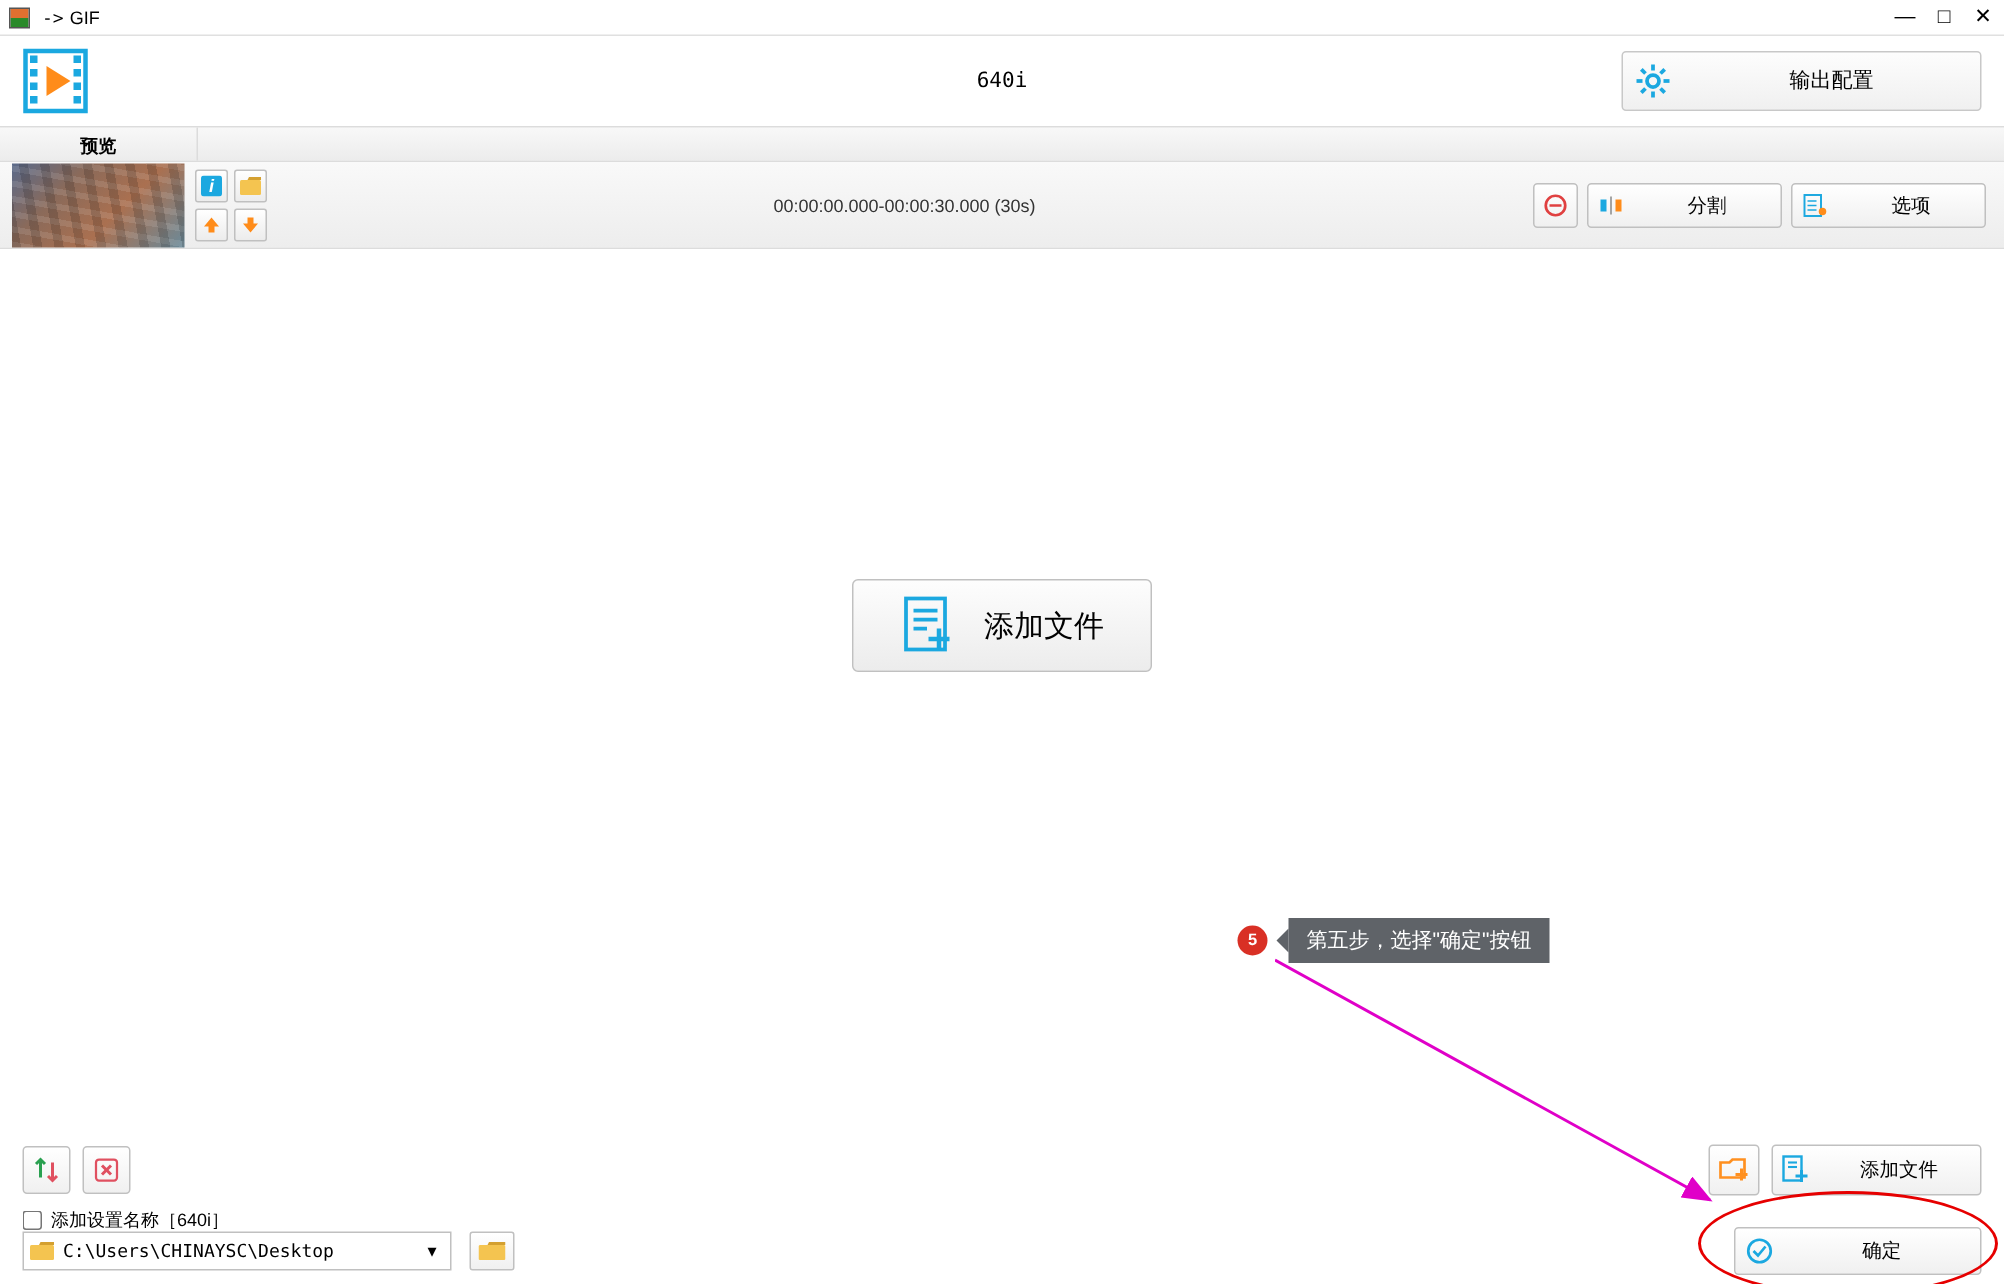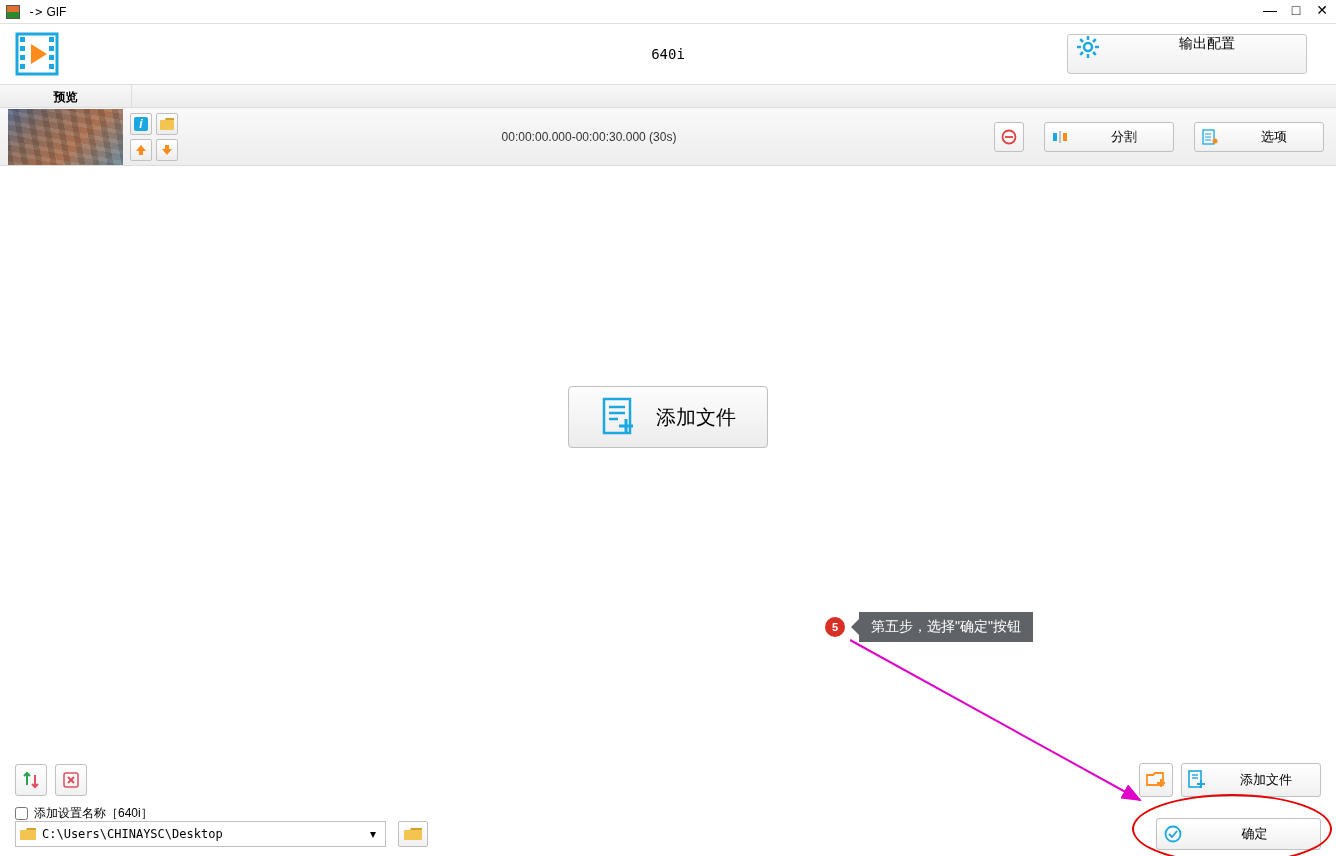--- a/index.html
+++ b/index.html
@@ -7,35 +7,35 @@
 .titlebar{height:24px;background:#fff;display:flex;align-items:center;padding:0 6px;border-bottom:1px solid #e0e0e0;}
 .titlebar .app-icon{width:14px;height:14px;background:linear-gradient(to bottom,#e07030 0%,#e07030 50%,#2a8a2a 50%,#2a8a2a 100%);border:1px solid #555;margin-right:8px;}
 .titlebar .arrow{font-family:Consolas,monospace;margin-right:4px;}
 .titlebar .title{font-family:Liberation Sans, sans-serif;}
 .win-controls{position:absolute;right:6px;top:2px;display:flex;gap:10px;}
 .win-controls span{width:16px;height:16px;display:inline-flex;align-items:center;justify-content:center;cursor:pointer;font-size:14px;}
 .toolbar{height:60px;display:flex;align-items:center;padding:0 15px;position:relative;}
 .logo-btn{width:44px;height:44px;display:flex;align-items:center;justify-content:center;}
 .logo-btn svg{width:44px;height:44px;}
 .format-label{position:absolute;left:50%;transform:translateX(-50%);font-family:Consolas,monospace;font-size:14px;}
-.output-btn{position:absolute;right:29px;top:10px;width:240px;height:40px;border:1px solid #c8c8c8;border-radius:3px;background:linear-gradient(#fdfdfd,#f0f0f0);display:flex;cursor:pointer;}
+.output-btn{position:absolute;right:15px;top:10px;width:240px;height:40px;border:1px solid #c8c8c8;border-radius:3px;background:linear-gradient(#fdfdfd,#f0f0f0);display:flex;align-items:center;cursor:pointer;}
 .output-btn .gear{width:40px;display:flex;justify-content:center;}
 .output-btn .label{flex:1;text-align:center;font-size:14px;}
 .headers{display:flex;height:24px;background:linear-gradient(#f8f8f8,#ececec);border-top:1px solid #dcdcdc;border-bottom:1px solid #dcdcdc;}
 .headers .col1{width:132px;text-align:center;line-height:24px;font-weight:bold;border-right:1px solid #dcdcdc;}
 .headers .col2{flex:1;text-align:center;line-height:24px;font-weight:bold;}
 .file-row{height:58px;background:linear-gradient(#f9f9f9,#ededed);border-bottom:1px solid #dcdcdc;display:flex;align-items:center;}
 .thumb{width:115px;height:56px;margin:1px 1px 1px 8px;background:linear-gradient(135deg,#5a6a8a 0%,#8a6a5a 30%,#aa7050 60%,#6a8a9a 100%);position:relative;overflow:hidden;}
 .thumb::before{content:"";position:absolute;inset:0;background:repeating-linear-gradient(80deg,rgba(0,0,0,0.15) 0 6px,transparent 6px 14px),repeating-linear-gradient(10deg,rgba(255,255,255,0.1) 0 4px,transparent 4px 10px);}
 .file-controls{width:60px;display:flex;flex-wrap:wrap;gap:4px;padding:4px 6px;}
 .mini-btn{width:22px;height:22px;border:1px solid #c0c0c0;border-radius:2px;background:linear-gradient(#fff,#ececec);display:flex;align-items:center;justify-content:center;cursor:pointer;}
 .file-center{flex:1;text-align:center;font-family:Consolas,monospace;}
 .file-center .filename{font-weight:bold;margin-bottom:6px;font-size:13px;}
 .file-center .duration{font-size:12px;color:#333;}
-.file-actions{display:flex;gap:20px;padding-right:12px;}
+.file-actions{display:flex;gap:6px;padding-right:12px;}
 .act-btn{height:30px;border:1px solid #c0c0c0;border-radius:3px;background:linear-gradient(#fff,#f0f0f0);display:flex;align-items:center;cursor:pointer;}
 .act-icon{width:30px;display:flex;justify-content:center;align-items:center;}
 .act-split{width:130px;}
 .act-split .label,.act-opt .label{flex:1;text-align:center;font-size:13px;}
 .act-opt{width:130px;}
 .act-del{width:30px;}
 .center-area{position:relative;height:560px;}
 .add-file-big{position:absolute;left:50%;top:220px;transform:translateX(-50%);width:200px;height:62px;border:1px solid #c0c0c0;border-radius:4px;background:linear-gradient(#fdfdfd,#ececec);display:flex;align-items:center;justify-content:center;gap:16px;cursor:pointer;}
 .add-file-big .label{font-size:20px;}
 .annotation{position:absolute;left:825px;top:612px;display:flex;align-items:center;}
@@ -45,21 +45,21 @@
 .arrow-line{position:absolute;left:850px;top:630px;pointer-events:none;}
 .bottom-bar{position:absolute;bottom:56px;left:0;right:0;height:40px;display:flex;align-items:center;padding:0 15px;}
 .tool-sq{width:32px;height:32px;border:1px solid #c0c0c0;border-radius:3px;margin-right:8px;background:linear-gradient(#fff,#f0f0f0);display:flex;align-items:center;justify-content:center;cursor:pointer;}
 .bottom-bar .spacer{flex:1;}
 .sq-btn{width:34px;height:34px;border:1px solid #c0c0c0;border-radius:3px;background:linear-gradient(#fff,#f0f0f0);display:flex;align-items:center;justify-content:center;cursor:pointer;margin-right:8px;}
 .add-file-btn{width:140px;height:34px;border:1px solid #c0c0c0;border-radius:3px;background:linear-gradient(#fff,#f0f0f0);display:flex;align-items:center;cursor:pointer;}
 .add-file-btn .label{flex:1;text-align:center;font-size:13px;}
 .checkbox-row{position:absolute;bottom:34px;left:15px;display:flex;align-items:center;gap:6px;}
 .checkbox-row input{width:13px;height:13px;}
 .path-row{position:absolute;bottom:0;left:0;right:0;height:38px;display:flex;align-items:center;padding:0 15px 6px 15px;}
-.path-input{width:371px;height:26px;border:1px solid #c0c0c0;background:#fff;display:flex;align-items:center;padding:0 4px;}
+.path-input{width:286px;height:26px;border:1px solid #c0c0c0;background:#fff;display:flex;align-items:center;padding:0 4px;}
 .path-input .folder-icon{width:16px;height:14px;margin-right:6px;}
 .path-input .path-text{flex:1;font-family:Consolas,monospace;font-size:12px;}
 .path-input .dd{width:16px;text-align:center;cursor:pointer;}
 .browse-btn{width:30px;height:26px;margin-left:12px;border:1px solid #c0c0c0;border-radius:2px;background:linear-gradient(#fff,#f0f0f0);display:flex;align-items:center;justify-content:center;cursor:pointer;}
 .ok-btn{position:absolute;right:15px;bottom:6px;width:165px;height:32px;border:1px solid #c0c0c0;border-radius:3px;background:linear-gradient(#fff,#f0f0f0);display:flex;align-items:center;cursor:pointer;}
 .ok-btn .chk{width:32px;display:flex;justify-content:center;}
 .ok-btn .label{flex:1;text-align:center;font-size:13px;}
 .highlight-ellipse{position:absolute;right:4px;bottom:-8px;width:200px;height:70px;border:2px solid #e60000;border-radius:50%;pointer-events:none;z-index:5;}
 svg{display:block;}
 </style>

